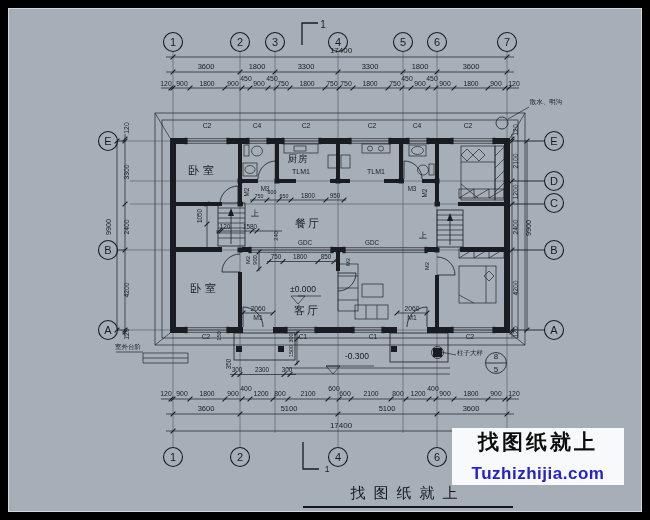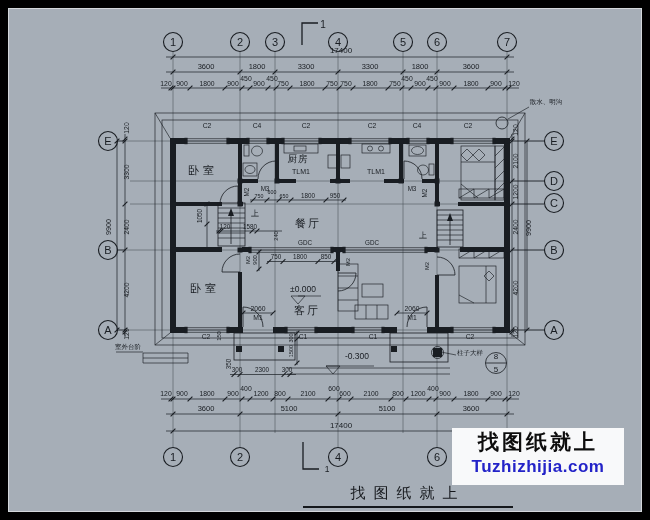--- a/index.html
+++ b/index.html
@@ -10,21 +10,21 @@
   svg{position:absolute;left:0;top:0;}
   svg text{font-family:"Liberation Sans","DejaVu Sans",sans-serif;fill:#191d22;}
   .ln{stroke:#191d22;fill:none;stroke-width:0.8;}
   .ln2{stroke:#191d22;fill:none;stroke-width:0.65;}
   .thick{stroke:#191d22;fill:none;stroke-width:1.3;}
   .grid{stroke:#474e57;fill:none;stroke-width:0.55;}
   .solid{fill:#191d22;stroke:none;}
   .watermark{position:absolute;left:452px;top:428px;width:172px;height:57px;background:#f8f9fa;
              text-align:center;}
   .wm1{font-size:21px;font-weight:bold;color:#0d0d0d;letter-spacing:3px;}
-  .wm2{font-size:17px;font-weight:bold;color:#2323c8;letter-spacing:0.5px;margin-top:1px;}
+  .wm2{font-size:17px;font-weight:bold;color:#2323c8;letter-spacing:0.5px;margin-top:8px;}
   .title{position:absolute;left:303px;top:484px;width:210px;text-align:center;font-size:15px;
          letter-spacing:8px;color:#15181c;border-bottom:2px solid #15181c;padding-bottom:3px;}
 </style>
 </head>
 <body>
 
 <div class="stage">
   <div class="paper"></div>
 
   <svg width="650" height="520" viewBox="0 0 650 520">

